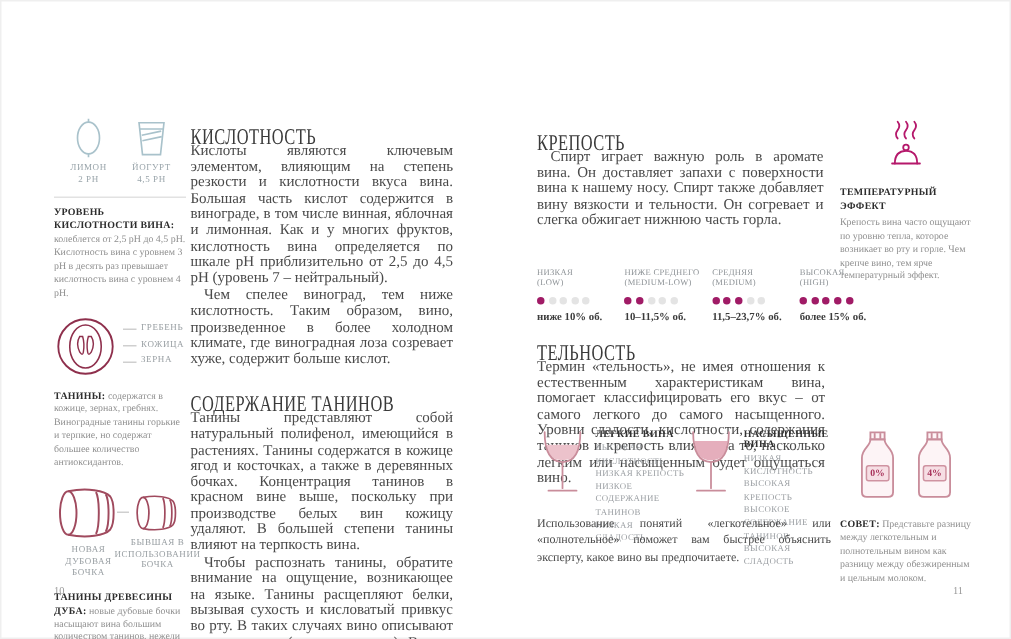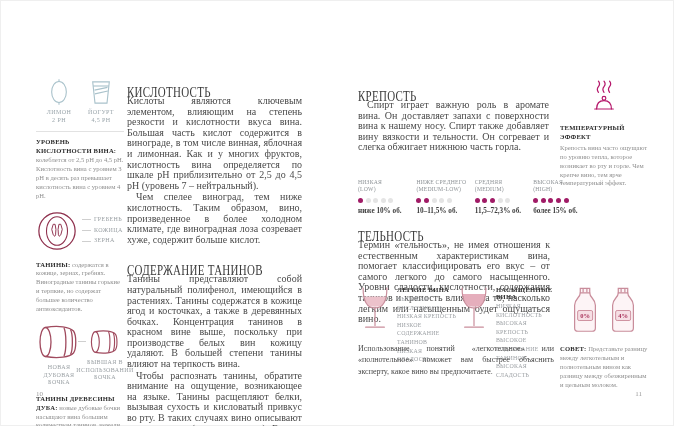--- a/index.html
+++ b/index.html
@@ -218,21 +218,21 @@
           <span>СРЕДНЯЯ</span>
           <span>(MEDIUM)</span>
         </div>
       <div class="dots">
           <span class="dot filled"></span>
           <span class="dot filled"></span>
           <span class="dot filled"></span>
           <span class="dot"></span>
           <span class="dot"></span>
         </div>
-      <div class="scale-value">11,5–72,3% об.</div>
+      <div class="scale-value">11,5–23,7% об.</div>
     </div>
     <div class="scale-col">
       <div class="scale-label">
           <span>ВЫСОКАЯ</span>
           <span>(HIGH)</span>
         </div>
       <div class="dots">
           <span class="dot filled"></span>
           <span class="dot filled"></span>
           <span class="dot filled"></span>

